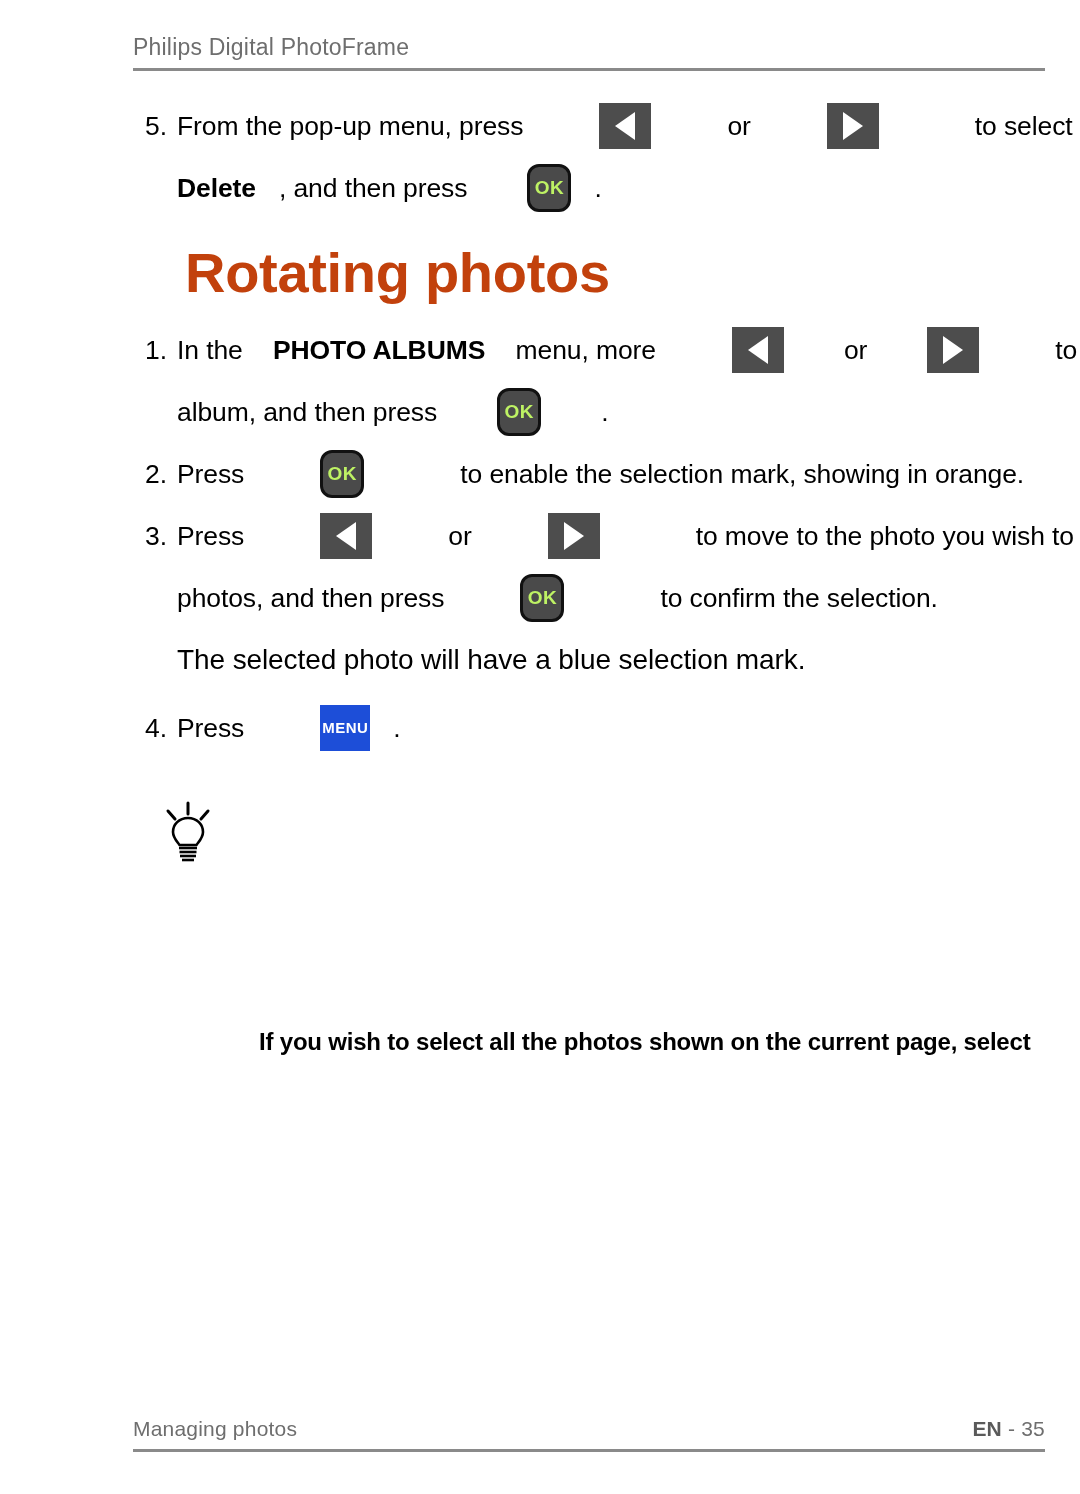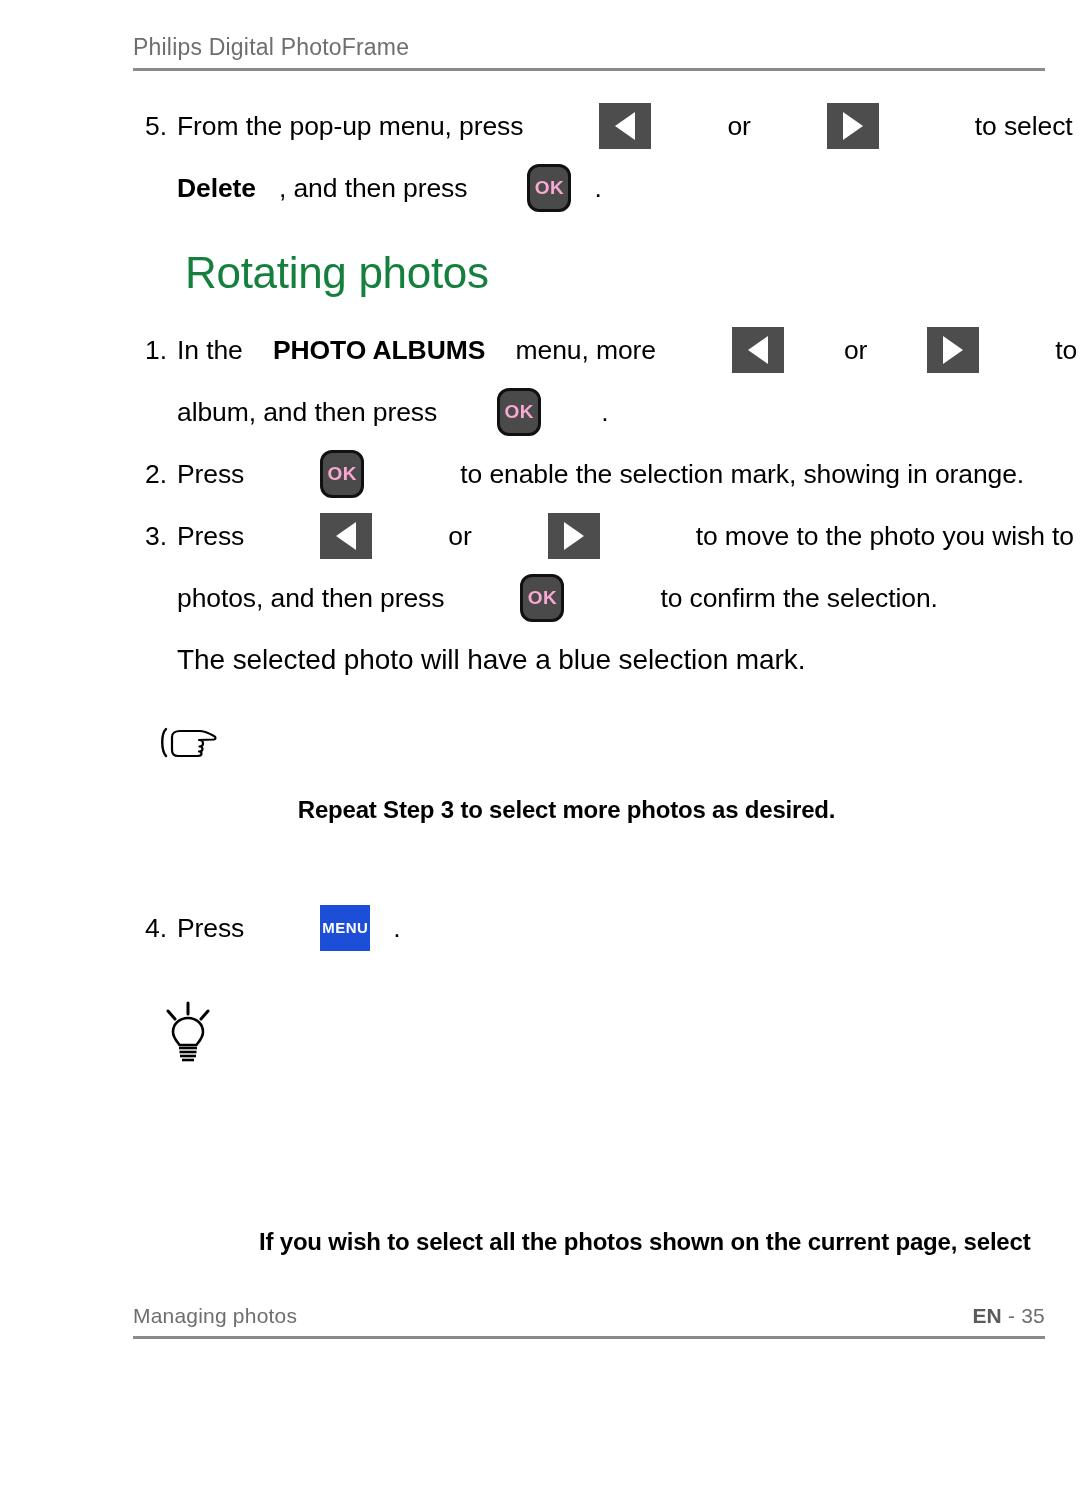--- a/index.html
+++ b/index.html
@@ -107,21 +107,21 @@
 
   .key-ok {
     display: inline-flex;
     align-items: center;
     justify-content: center;
     width: 44px;
     height: 48px;
     border-radius: 12px;
     background: #4a4a4a;
     border: 3px solid #111111;
-    color: #f9a8d4;
+    color: #bef264;
     font-size: 19px;
     font-weight: bold;
     letter-spacing: 0.5px;
     vertical-align: middle;
     flex: 0 0 auto;
     box-sizing: border-box;
   }
 
   .key-menu {
     display: inline-flex;
@@ -137,23 +137,23 @@
     vertical-align: middle;
     flex: 0 0 auto;
   }
 
   .gap-sm { display: inline-block; width: 14px; flex: 0 0 14px; }
   .gap-md { display: inline-block; width: 30px; flex: 0 0 30px; }
   .gap-lg { display: inline-block; width: 50px; flex: 0 0 50px; }
 
   
   .section-heading {
-    font-size: 44px;
-    font-weight: normal;
-    color: #15803d;
+    font-size: 56px;
+    font-weight: bold;
+    color: #c2410c;
     letter-spacing: -0.3px;
     margin: 26px 0 18px 52px;
     line-height: 56px;
   }
 
   
   .callout {
     position: relative;
     font-size: 24px;
     font-weight: bold;
@@ -177,21 +177,21 @@
     font-weight: bold;
   }
 
   .hand-icon { top: -4px; }
   .bulb-icon { top: 2px; }
 
   
   .footer {
     position: absolute;
     left: 93px;
-    top: 1304px;
+    top: 1417px;
     width: 912px;
   }
   .footer-row {
     display: flex;
     justify-content: space-between;
     align-items: baseline;
     font-size: 21px;
     color: #6e6e6e;
     letter-spacing: 0.2px;
   }
@@ -298,33 +298,20 @@
           <span>photos, and then press</span>
           <span class="gap-md"></span>
           <span class="key-ok">OK</span>
           <span class="gap-lg"></span>
           <span>to confirm the selection.</span>
         </div>
         <div class="plainline">The selected photo will have a blue selection mark.</div>
       </div>
     </div>
 
-    <div class="callout" style="margin-left:52px; margin-top:-16px;">
-      <span class="callout-icon hand-icon">
-        <svg width="60" height="34" viewBox="0 0 60 34" xmlns="http://www.w3.org/2000/svg">
-          <path d="M7 3 C2 8, 2 24, 7 30" fill="none" stroke="#000" stroke-width="2.4" stroke-linecap="round"></path>
-          <path d="M13 11 C13 7, 17 5, 21 5 L40 5 C46 5, 50 7, 55 10 C57 11, 57 13, 55 13.5 L40 14
-                   C43 14, 44 16, 44 17.5 C44 19, 43 20.5, 40.5 20.5
-                   C42.5 20.5, 43.5 22, 43.5 23 C43.5 24.3, 42.5 25.5, 40 25.5
-                   C41.8 25.5, 42.5 26.6, 42.5 27.6 C42.5 28.8, 41.5 30, 39 30
-                   L19 30 C14 30, 13 27, 13 24 Z" fill="#ffffff" stroke="#000" stroke-width="2.2" stroke-linejoin="round"></path>
-        </svg>
-      </span>
-      <span class="callout-text-block">Repeat Step 3 to select more photos as desired.</span>
-    </div>
 
     <div class="step" style="margin-top:6px;">
       <div class="step-num">4.</div>
       <div class="step-body">
         <div class="line">
           <span>Press</span>
           <span class="gap-md"></span>
           <span class="key-menu">MENU</span>
           <span>.</span>
         </div>

